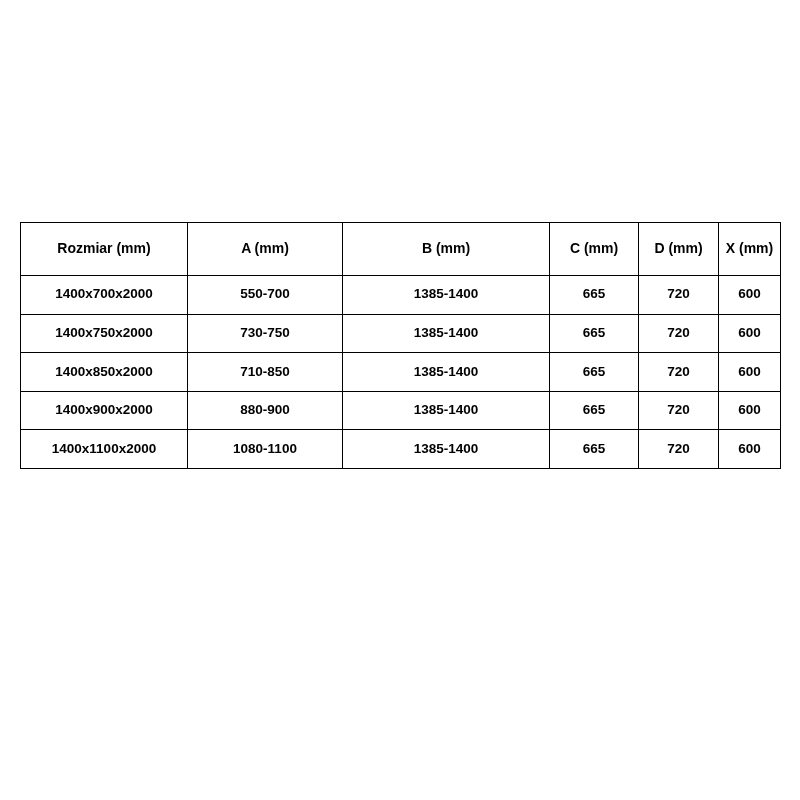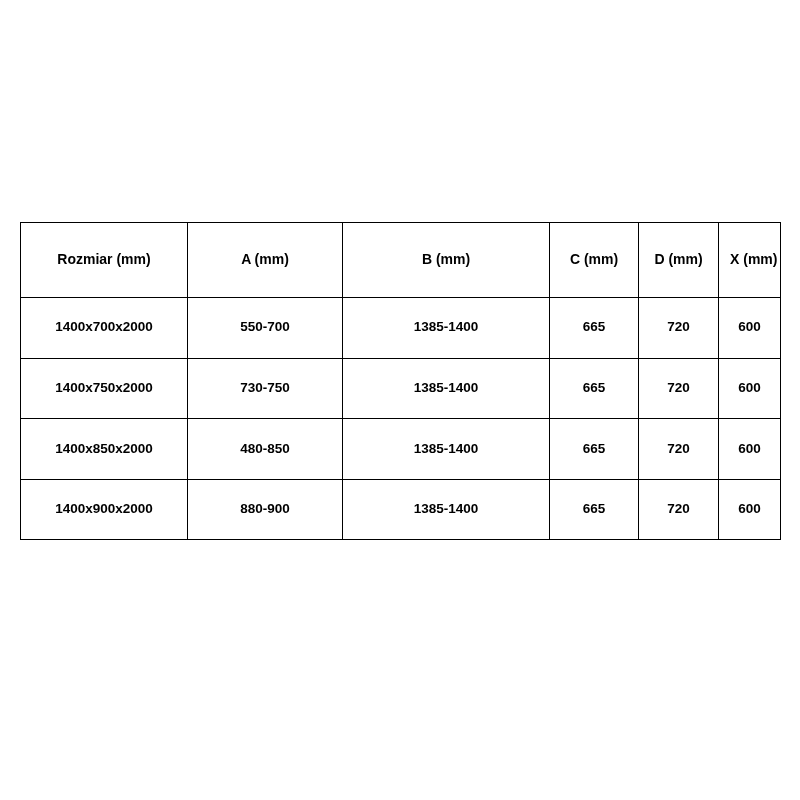--- a/index.html
+++ b/index.html
@@ -34,21 +34,21 @@
     table-layout: fixed;
   }
   table.size-table th,
   table.size-table td {
     border: 1px solid #000000;
     text-align: center;
     vertical-align: middle;
     font-size: 13.5px;
     font-weight: bold;
     color: #000000;
-    padding: 11px;
+    padding: 0;
     height: 37.6px;
     line-height: 1.1;
     white-space: nowrap;
   }
   table.size-table th {
     height: 52px;
     font-size: 14px;
   }
   
   col.c0 { width: 167px; }
@@ -94,30 +94,38 @@
         <tr>
           <td>1400x750x2000</td>
           <td>730-750</td>
           <td>1385-1400</td>
           <td>665</td>
           <td>720</td>
           <td>600</td>
         </tr>
         <tr>
           <td>1400x850x2000</td>
-          <td>480-850</td>
+          <td>710-850</td>
           <td>1385-1400</td>
           <td>665</td>
           <td>720</td>
           <td>600</td>
         </tr>
         <tr>
           <td>1400x900x2000</td>
           <td>880-900</td>
           <td>1385-1400</td>
           <td>665</td>
           <td>720</td>
           <td>600</td>
         </tr>
+        <tr>
+          <td>1400x1100x2000</td>
+          <td>1080-1100</td>
+          <td>1385-1400</td>
+          <td>665</td>
+          <td>720</td>
+          <td>600</td>
+        </tr>
       </tbody>
     </table>
   </div>
 </div>
 
 </body></html>

